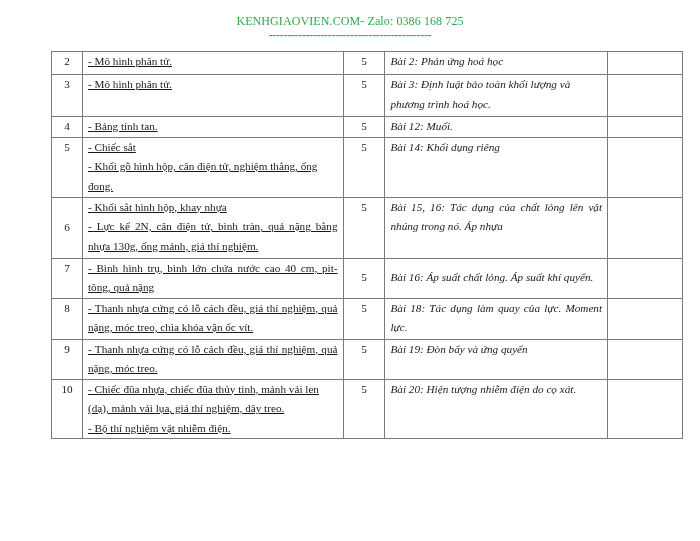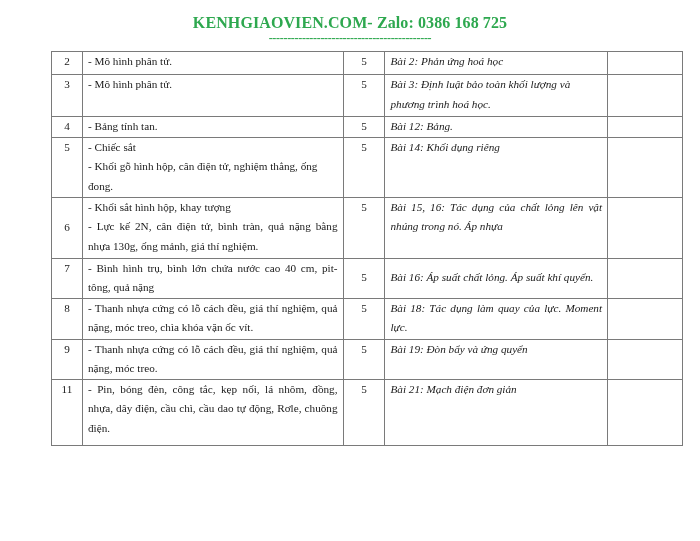--- a/index.html
+++ b/index.html
@@ -1,31 +1,31 @@
 <!DOCTYPE html>
 <html><head>
   <meta charset="utf-8">
   <style>
     html, body { margin: 0; padding: 0; background: #ffffff; }
     body { width: 700px; height: 541px; position: relative; overflow: hidden;
       font-family: "Liberation Serif", "DejaVu Serif", serif; color: #1a1a1a; }
     .header { position: absolute; top: 14px; left: 0; width: 700px; text-align: center; }
-    .header .title { font-weight: bold; font-size: 16px; color: #2ea84f; letter-spacing: 0.1px; }
+    .header .title { font-weight: normal; font-size: 12px; color: #2ea84f; letter-spacing: 0.1px; }
     .header .dashes { font-weight: bold; font-size: 12px; color: #2ea84f; margin-top: -1px; letter-spacing: -0.3px; }
     table { position: absolute; left: 51px; top: 51px; width: 632px; border-collapse: collapse;
       font-size: 11.2px; line-height: 19.5px; }
     td { border: 1px solid #7a7a7a; vertical-align: top; padding: 0 5px; }
     td.num { text-align: center; width: 20px; }
     td.equip { width: 250px; }
     td.qty { text-align: center; width: 31px; }
     td.lesson { width: 212px; font-style: italic; }
     td.note { width: 64px; }
     td.mid { vertical-align: middle; }
     .just { text-align: justify; }
-    .line { display: block; }
+    .line { display: block; text-decoration: underline; }
   </style>
 </head>
 <body>
 
 <div class="header">
   <div class="title">KENHGIAOVIEN.COM- Zalo: 0386 168 725</div>
   <div class="dashes">--------------------------------------------</div>
 </div>
 
 <table>
@@ -47,37 +47,37 @@
       <td class="qty">5</td>
       <td class="lesson">Bài 3: Định luật bảo toàn khối lượng và phương trình hoá học.</td>
       <td class="note"></td>
     </tr>
     <tr style="height:20px">
       <td class="num">4</td>
       <td class="equip">
           <span class="line">- Bảng tính tan.</span>
         </td>
       <td class="qty">5</td>
-      <td class="lesson">Bài 12: Bảng.</td>
+      <td class="lesson">Bài 12: Muối.</td>
       <td class="note"></td>
     </tr>
     <tr style="height:60px">
       <td class="num">5</td>
       <td class="equip">
         <span class="line">- Chiếc sắt</span>
         <span class="line">- Khối gỗ hình hộp, cân điện tử, nghiệm thẳng, ống đong.</span>
       </td>
       <td class="qty">5</td>
       <td class="lesson">Bài 14: Khối dụng riêng</td>
       <td class="note"></td>
     </tr>
     <tr style="height:61px">
       <td class="num mid">6</td>
       <td class="equip just">
-        <span class="line">- Khối sắt hình hộp, khay tượng</span>
+        <span class="line">- Khối sắt hình hộp, khay nhựa</span>
         <span class="line">- Lực kế 2N, cân điện tử, bình tràn, quả nặng bằng nhựa 130g, ống mảnh, giá thí nghiệm.</span>
       </td>
       <td class="qty">5</td>
       <td class="lesson just">Bài 15, 16: Tác dụng của chất lỏng lên vật nhúng trong nó. Áp nhựa</td>
       <td class="note"></td>
     </tr>
     <tr style="height:35px">
       <td class="num">7</td>
       <td class="equip just">
           <span class="line">- Bình hình trụ, bình lớn chứa nước cao 40 cm, pit-tông, quả nặng</span>
@@ -97,23 +97,24 @@
     </tr>
     <tr style="height:39px">
       <td class="num">9</td>
       <td class="equip just">
           <span class="line">- Thanh nhựa cứng có lỗ cách đều, giá thí nghiệm, quả nặng, móc treo.</span>
         </td>
       <td class="qty">5</td>
       <td class="lesson">Bài 19: Đòn bẩy và ứng quyển</td>
       <td class="note"></td>
     </tr>
-    <tr style="height:66px">
-      <td class="num">11</td>
-      <td class="equip just">
-          <span class="line">- Pin, bóng đèn, công tắc, kẹp nối, lá nhôm, đồng, nhựa, dây điện, cầu chì, cầu dao tự động, Rơle, chuông điện.</span>
-        </td>
+    <tr style="height:57px">
+      <td class="num">10</td>
+      <td class="equip">
+        <span class="line">- Chiếc đũa nhựa, chiếc đũa thủy tinh, mảnh vải len (dạ), mảnh vải lụa, giá thí nghiệm, dây treo.</span>
+        <span class="line">- Bộ thí nghiệm vật nhiễm điện.</span>
+      </td>
       <td class="qty">5</td>
-      <td class="lesson">Bài 21: Mạch điện đơn giản</td>
+      <td class="lesson">Bài 20: Hiện tượng nhiễm điện do cọ xát.</td>
       <td class="note"></td>
     </tr>
   </tbody>
 </table>
 
 </body></html>

